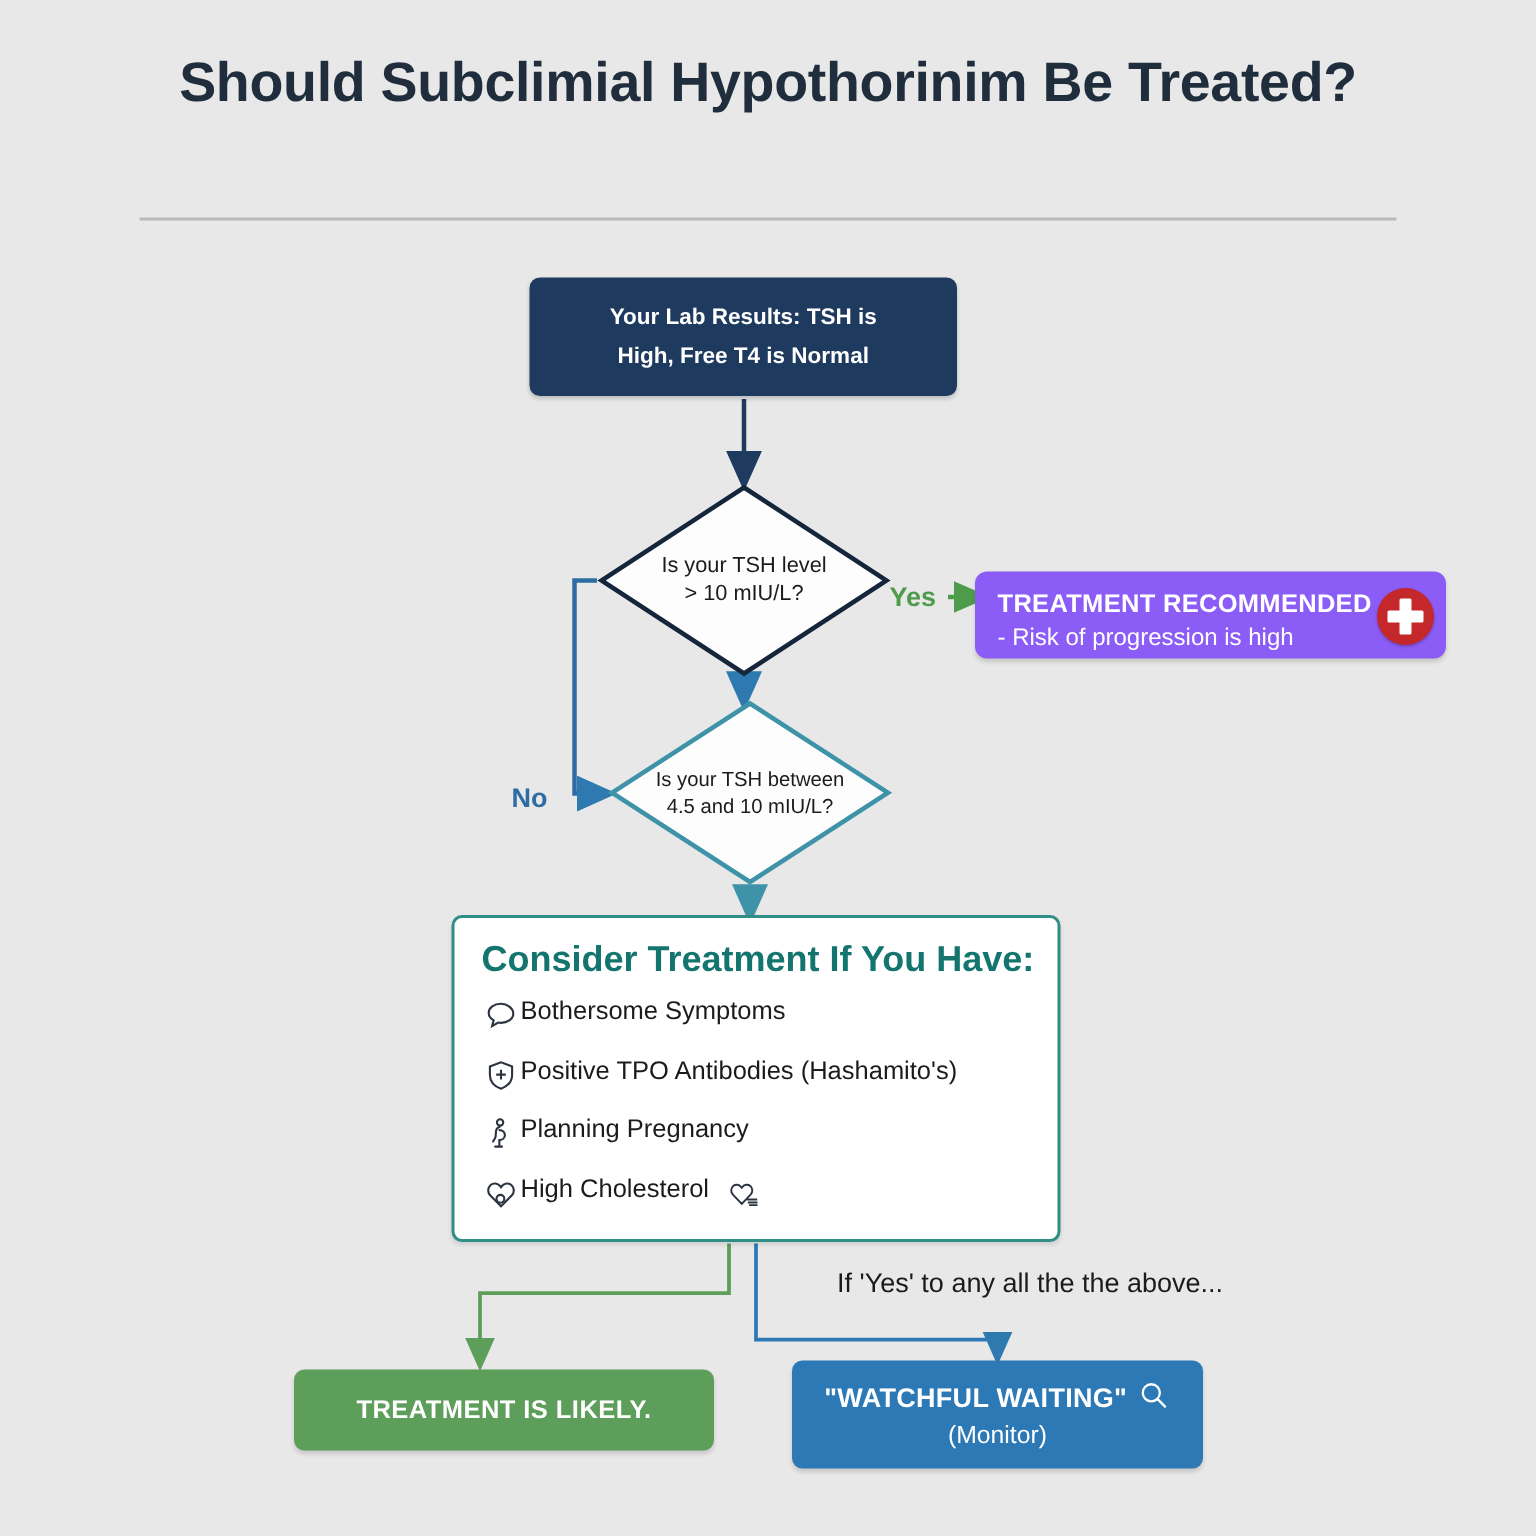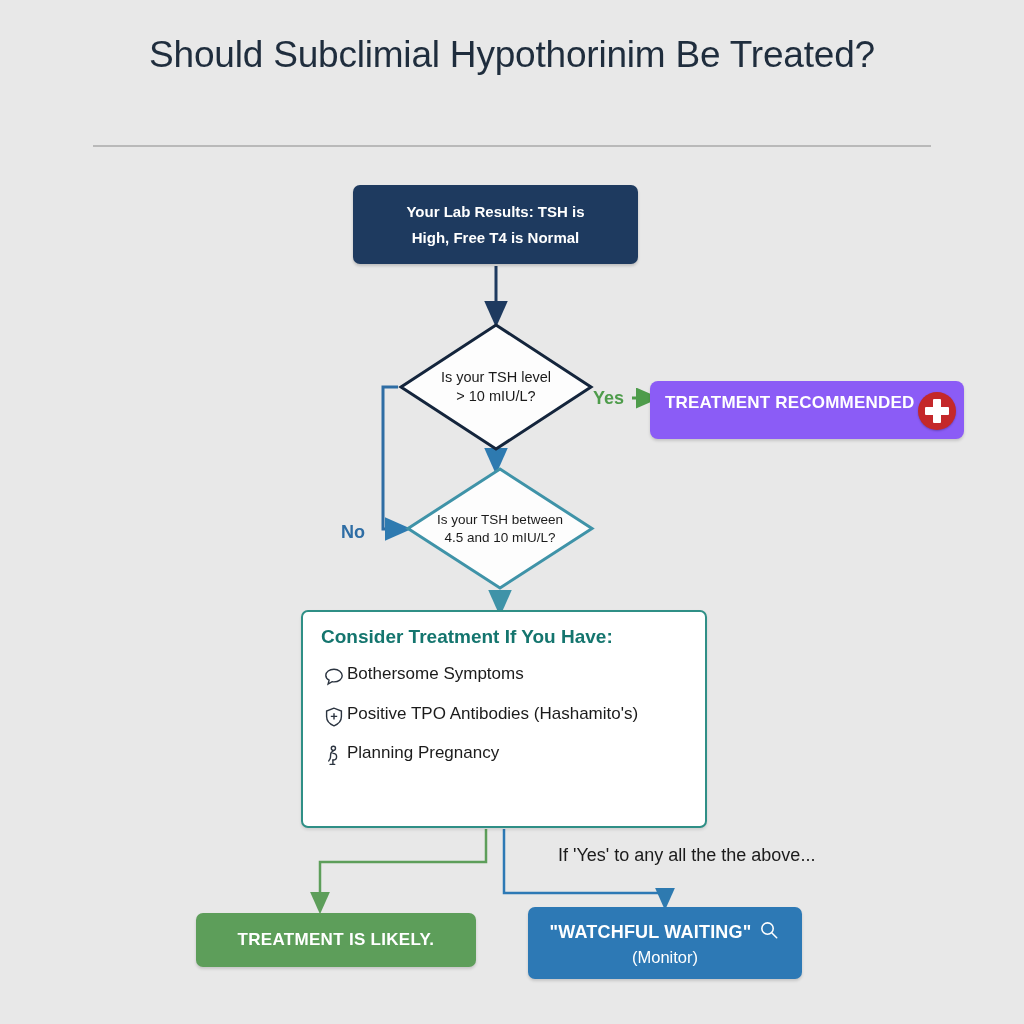--- a/index.html
+++ b/index.html
@@ -16,21 +16,21 @@
     font-family: "Liberation Sans", sans-serif;
   }
 
   
   #header-title {
     position: absolute;
     left: 0; top: 34px;
     width: 1024px;
     text-align: center;
     font-size: 37px;
-    font-weight: normal;
+    font-weight: bold;
     color: #1f2d3d;
     letter-spacing: -0.2px;
   }
   #header-subtitle {
     position: absolute;
     left: 0; top: 92px;
     width: 1024px;
     text-align: center;
     font-size: 21px;
     color: #333a42;
@@ -142,21 +142,21 @@
     left: 301px; top: 610px;
     width: 406px; height: 218px;
     background: #ffffff;
     border: 2px solid #2f8f86;
     border-radius: 7px;
     box-shadow: 0 2px 3px rgba(0,0,0,0.10);
   }
   #consider-title {
     position: absolute;
     left: 18px; top: 14px;
-    font-size: 19px;
+    font-size: 24px;
     font-weight: bold;
     color: #14756e;
   }
   .consider-item {
     position: absolute;
     left: 18px;
     display: flex;
     font-size: 17px;
     color: #1b1b1b;
   }
@@ -284,20 +284,21 @@
       <span>Is your TSH between</span><br>
       <span>4.5 and 10 mIU/L?</span>
     </div>
   </div>
 
   <div class="edge-label" id="edge-label-yes">Yes</div>
   <div class="edge-label" id="edge-label-no">No</div>
 
   <div class="node" id="rec-box">
     <div class="rec-title">TREATMENT RECOMMENDED</div>
+    <div class="rec-sub">- Risk of progression is high</div>
   </div>
   <div id="cross-badge"></div>
 
   <div class="node" id="consider-card">
     <div id="consider-title">Consider Treatment If You Have:</div>
 
     <div class="consider-item" id="consider-item-0">
       <span class="ci-icon">
         <svg width="24" height="24" viewBox="0 0 24 24" fill="none" stroke="#2b3440" stroke-width="1.4">
           <path d="M12 4.2c-4.6 0-8.2 2.7-8.2 6.1 0 2 1.3 3.8 3.3 4.9l-1 3.9 4-2.4c.6.1 1.2.2 1.9.2 4.6 0 8.2-2.7 8.2-6.1S16.6 4.2 12 4.2z"></path>
@@ -321,20 +322,35 @@
         <svg width="24" height="24" viewBox="0 0 24 24" fill="none" stroke="#2b3440" stroke-width="1.4" stroke-linecap="round">
           <circle cx="11.4" cy="4.3" r="2.1"></circle>
           <path d="M11 7.4c-1.5.4-2.3 1.8-2.4 3.4-.1 1.6.1 2.8-.6 4l-1.3 2.2"></path>
           <path d="M11 9.4c2.1 0 3.6 1.5 3.6 3.3S13.2 16 11 16"></path>
           <path d="M10.9 16v4.4M8.1 20.4h4.6"></path>
         </svg>
       </span>
       <span>Planning Pregnancy</span>
     </div>
 
+    <div class="consider-item" id="consider-item-3">
+      <span class="ci-icon">
+        <svg width="24" height="24" viewBox="0 0 24 24" fill="none" stroke="#2b3440" stroke-width="1.4">
+          <path d="M12 20.2 4.9 13c-2-2-1.9-5.2.2-7 1.9-1.6 4.7-1.2 6.3.7l.6.8.6-.8c1.6-1.9 4.4-2.3 6.3-.7 2.1 1.8 2.2 5 .2 7z"></path>
+          <circle cx="11.6" cy="15.2" r="2.6"></circle>
+        </svg>
+      </span>
+      <span>High Cholesterol</span>
+      <span class="ci-extra">
+        <svg width="28" height="24" viewBox="0 0 28 24" fill="none" stroke="#2b3440" stroke-width="1.3">
+          <path d="M13.5 19.6 7.6 13.4c-1.6-1.7-1.5-4.3.2-5.8 1.6-1.3 3.9-1 5.2.6l.5.6.5-.6c1.3-1.6 3.6-1.9 5.2-.6 1.7 1.5 1.8 4.1.2 5.8z"></path>
+          <path d="M16.8 16.6h7M17.6 18.6h6.4M18.4 20.4h5.6"></path>
+        </svg>
+      </span>
+    </div>
   </div>
 
   <div id="caption-yes-any">If 'Yes' to any all the the above...</div>
 
   <div class="node" id="outcome-green">
     <span>TREATMENT IS LIKELY.</span>
   </div>
 
   <div class="node" id="outcome-blue">
     <div class="ob-line1">

